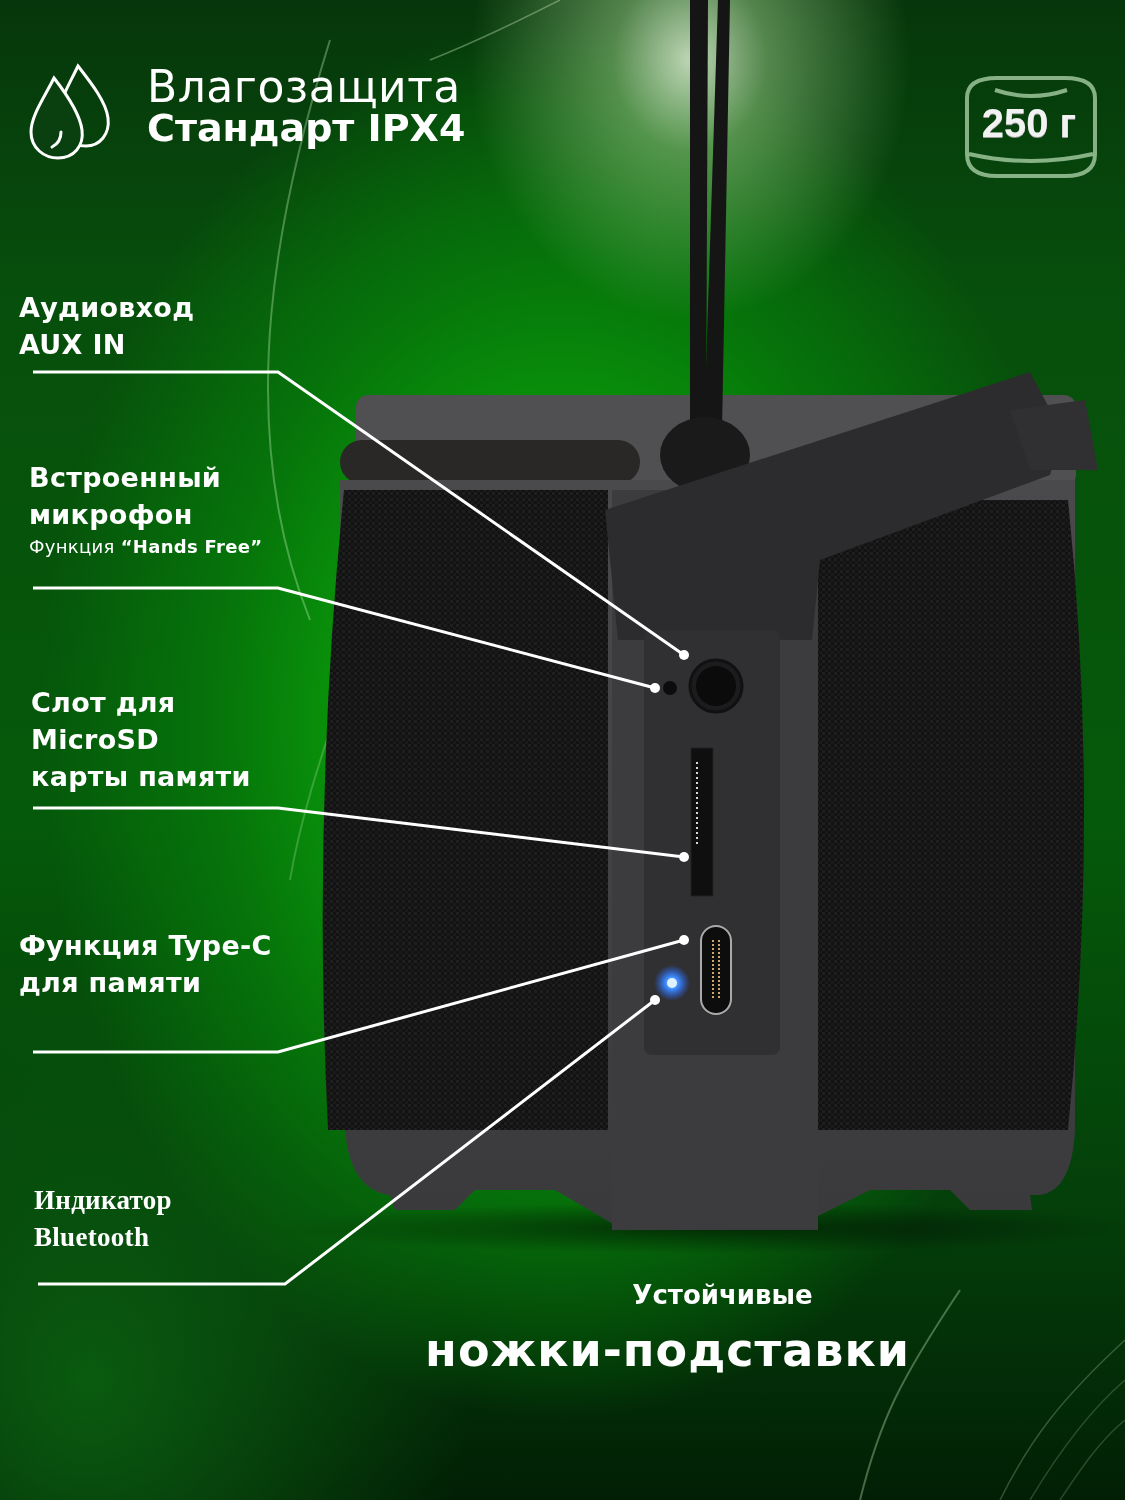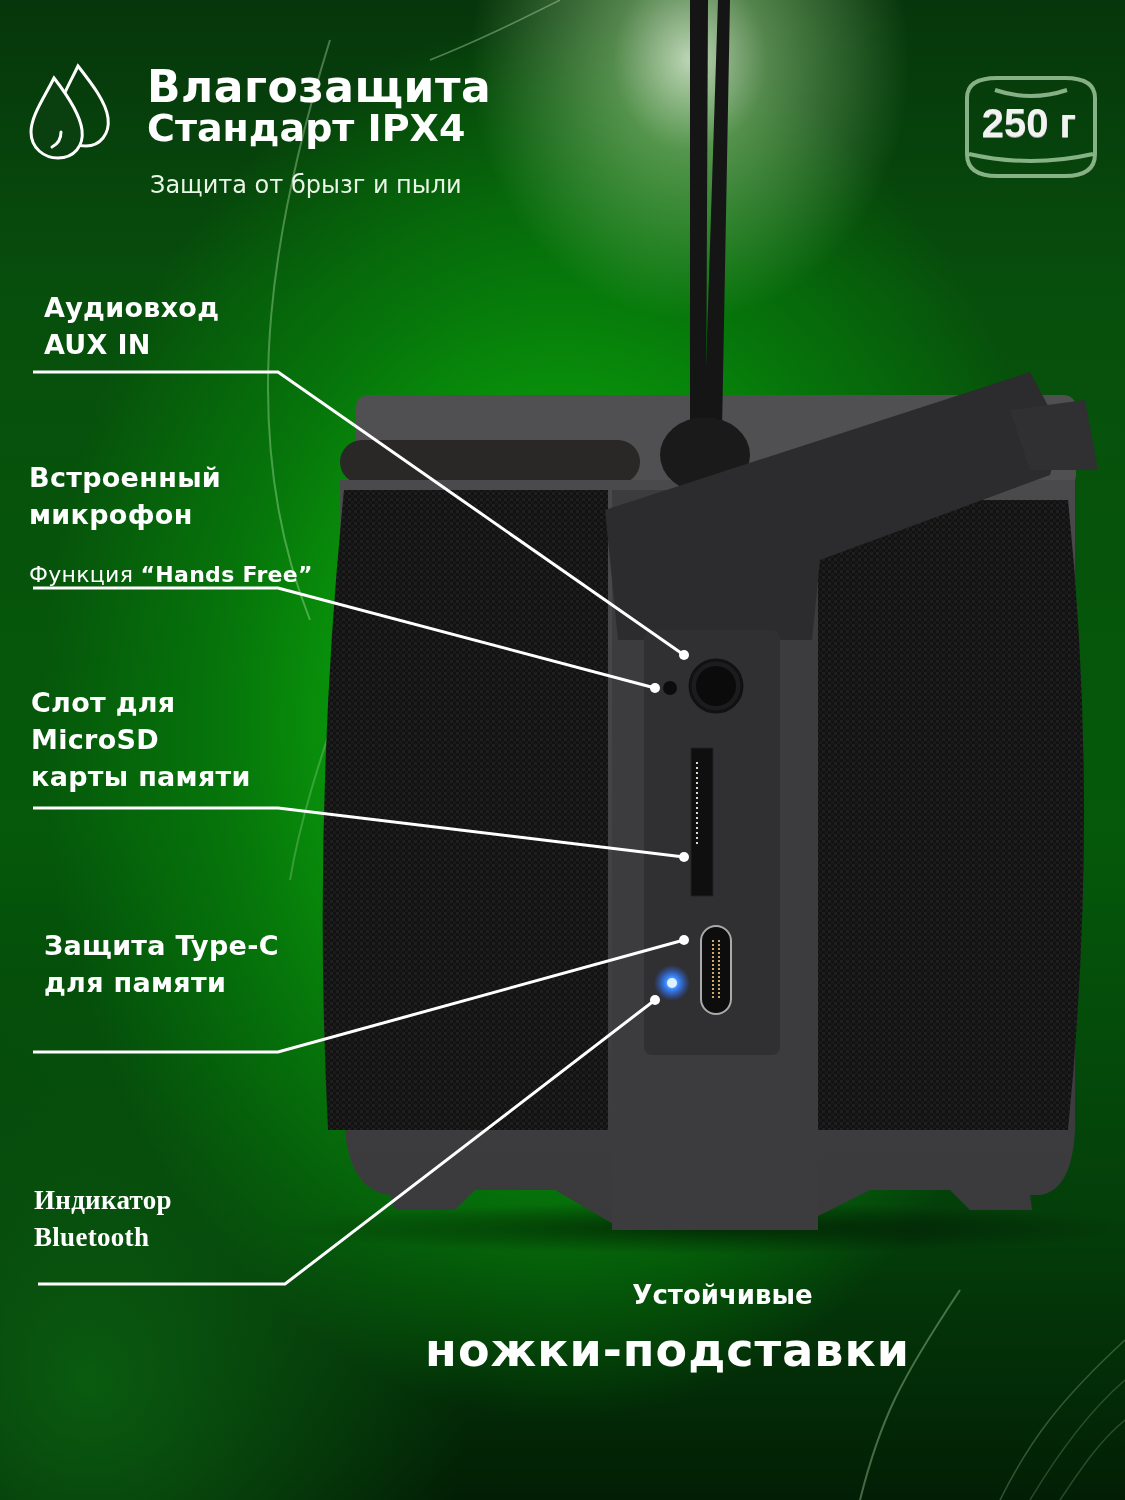--- a/index.html
+++ b/index.html
@@ -9,31 +9,31 @@
     background:
       radial-gradient(ellipse 220px 260px at 690px 60px, rgba(220,240,210,0.85) 0%, rgba(160,210,140,0.5) 35%, rgba(0,0,0,0) 100%),
       radial-gradient(ellipse 520px 700px at 560px 720px, #16c20f 0%, #0a9d0a 35%, #06750a 65%, rgba(3,60,8,0) 100%),
       radial-gradient(ellipse 380px 420px at 90px 1380px, #0a5b10 0%, rgba(5,50,10,0) 100%),
       linear-gradient(180deg, #06360b 0%, #074f0c 20%, #05590a 55%, #04400a 80%, #021f05 100%);
   }
   .swoosh { position:absolute; pointer-events:none; }
 
   
   .drops { position:absolute; left:28px; top:62px; width:86px; height:100px; }
-  .wp-title { position:absolute; left:147px; top:62px; font-weight:bold; font-size:44px; line-height:50px; letter-spacing:0.5px; }
+  .wp-title { position:absolute; left:147px; top:62px; font-weight:normal; font-size:44px; line-height:50px; letter-spacing:0.5px; }
   .wp-std   { position:absolute; left:147px; top:105px; font-weight:bold; font-size:38px; line-height:46px; }
   .wp-sub   { position:absolute; left:150px; top:170px; font-size:24px; line-height:30px; color:#e9f5e6; }
 
   
   .weight-icon { position:absolute; left:957px; top:68px; width:148px; height:116px; }
   .weight-text { position:absolute; left:955px; top:98px; width:148px; text-align:center; font-family:"Liberation Sans", sans-serif; font-weight:bold; font-size:40px; line-height:50px; color:#f2f2f2; text-shadow:0 1px 0 #999; }
 
   
-  .callout { position:absolute; left:44px; font-weight:bold; font-size:27px; line-height:37px; letter-spacing:0.3px; }
-  .callout .small { display:block; font-weight:normal; font-size:22px; line-height:28px;margin-top:28px; }
+  .callout { position:absolute; left:19px; font-weight:bold; font-size:27px; line-height:37px; letter-spacing:0.3px; }
+  .callout .small { display:block; font-weight:normal; font-size:18px; line-height:28px; }
   .callout .small b { font-weight:bold; }
 
   .lines { position:absolute; left:0; top:0; width:1125px; height:1500px; pointer-events:none; }
 
   
   .feet-small { position:absolute; left:0; width:1125px; top:1278px; text-align:center; font-weight:bold; font-size:26px; line-height:34px; padding-left:0; }
   .feet-big { position:absolute; left:0; width:1015px; top:1320px; text-align:center; font-weight:bold; font-size:46px; line-height:60px; letter-spacing:1px; }
   .feet-small span, .feet-big span { position:relative; left:160px; }
 
   .speaker { position:absolute; left:0; top:0; width:1125px; height:1500px; }
@@ -130,21 +130,20 @@
     </g>
   </svg>
 
   <svg class="drops" viewBox="0 0 86 100">
     <path d="M50 4 C 40 25, 30 40, 30 58 C 30 74, 42 84, 58 84 C 72 84, 82 72, 80 56 C 78 40, 64 22, 50 4 Z" fill="none" stroke="#fff" stroke-width="3"></path>
     <path d="M26 16 C 16 36, 3 54, 3 70 C 3 86, 16 96, 30 96 C 46 96, 56 84, 54 68 C 52 52, 40 34, 26 16 Z" fill="#0a3f10" stroke="#fff" stroke-width="3"></path>
     <path d="M24 85 C 30 82, 33 76, 33 70" fill="none" stroke="#fff" stroke-width="3" stroke-linecap="round"></path>
   </svg>
   <div class="wp-title">Влагозащита</div>
   <div class="wp-std">Стандарт IPX4</div>
-  <div class="wp-sub">Защита от брызг и пыли</div>
 
   <svg class="weight-icon" viewBox="0 0 148 116">
     <path d="M10 30 Q10 10 40 10 L108 10 Q138 10 138 30 L138 86 Q138 108 108 108 L40 108 Q10 108 10 86 Z" fill="none" stroke="rgba(190,225,185,0.7)" stroke-width="4"></path>
     <path d="M38 22 Q74 34 110 22" fill="none" stroke="rgba(190,225,185,0.7)" stroke-width="4"></path>
     <path d="M12 86 Q74 100 136 86" fill="none" stroke="rgba(190,225,185,0.7)" stroke-width="4"></path>
   </svg>
   <div class="weight-text">250 г</div>
 
   <div class="callout" style="top:289px;">
     <div>Аудиовход</div>
@@ -157,21 +156,21 @@
     <span class="small"><span>Функция </span><b>“Hands Free”</b></span>
   </div>
 
   <div class="callout" style="top:684px; left:31px;">
     <div>Слот для</div>
     <div>MicroSD</div>
     <div>карты памяти</div>
   </div>
 
   <div class="callout" style="top:927px;">
-    <div>Защита Type-C</div>
+    <div>Функция Type-C</div>
     <div>для памяти</div>
   </div>
 
   <div class="callout" style="top:1182px; left:34px;font-family:Liberation Serif, serif;">
     <div>Индикатор</div>
     <div>Bluetooth</div>
   </div>
 
   <div class="feet-small"><span>Устойчивые</span></div>
   <div class="feet-big"><span>ножки-подставки</span></div>

